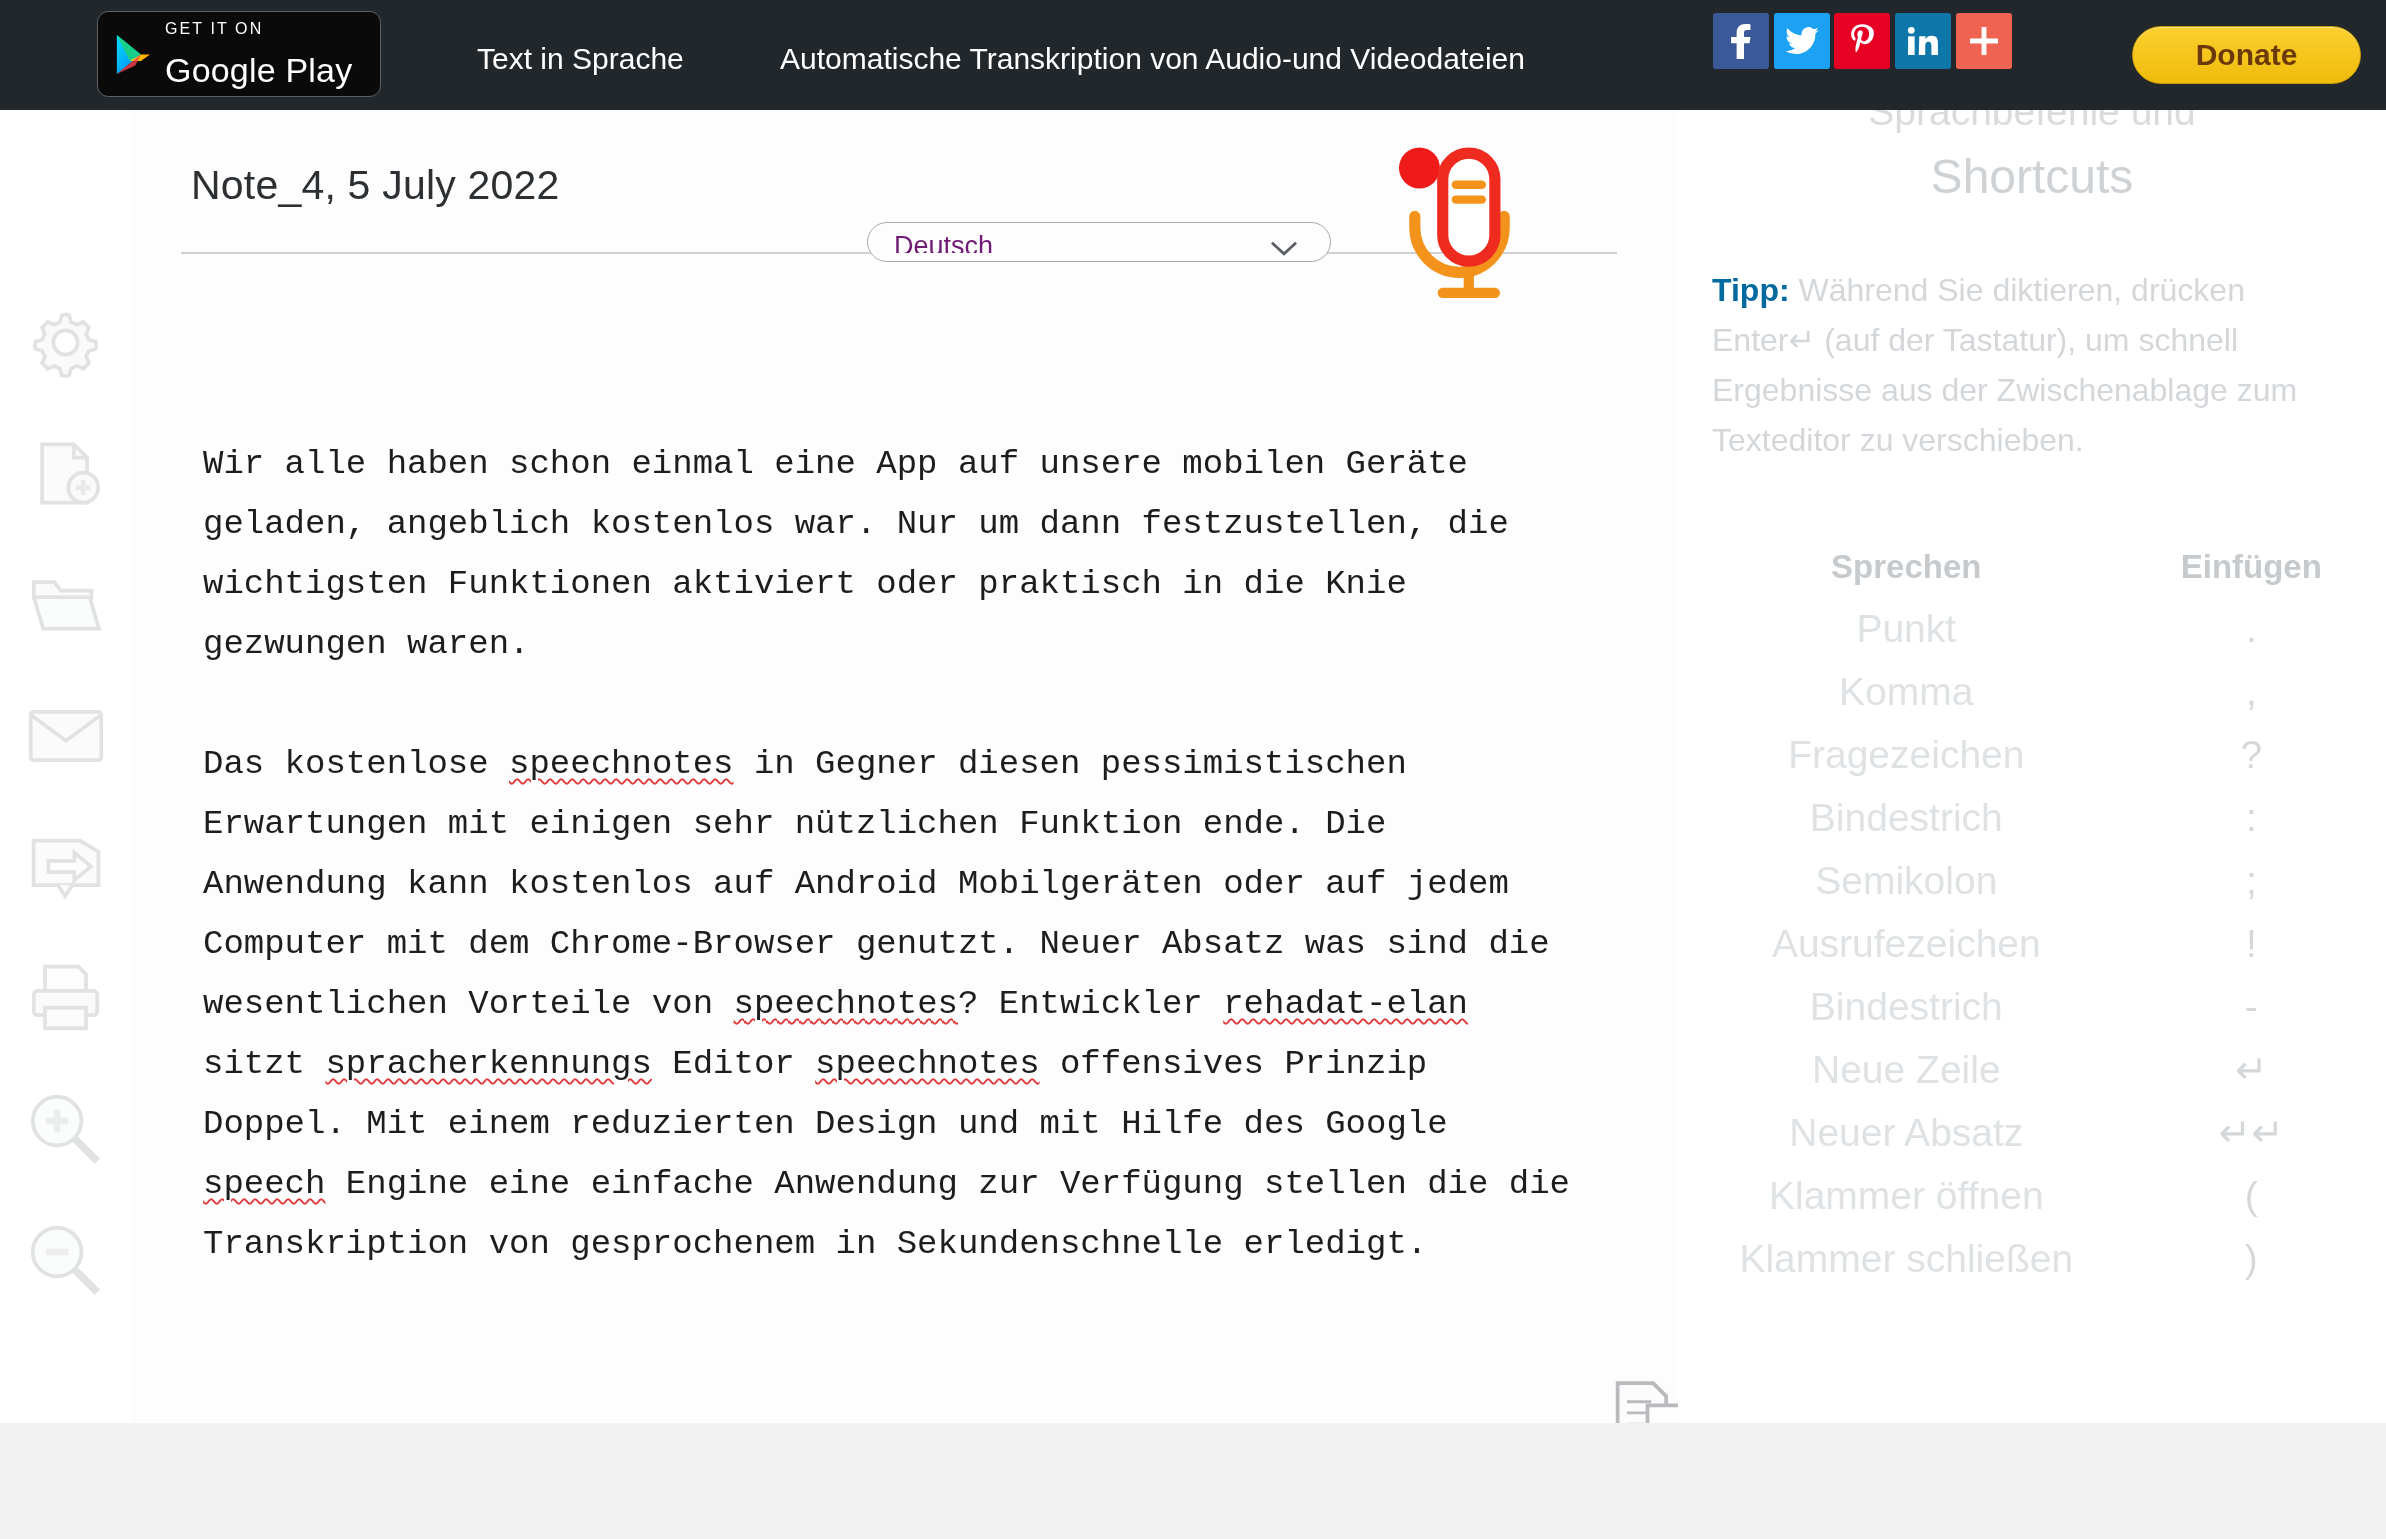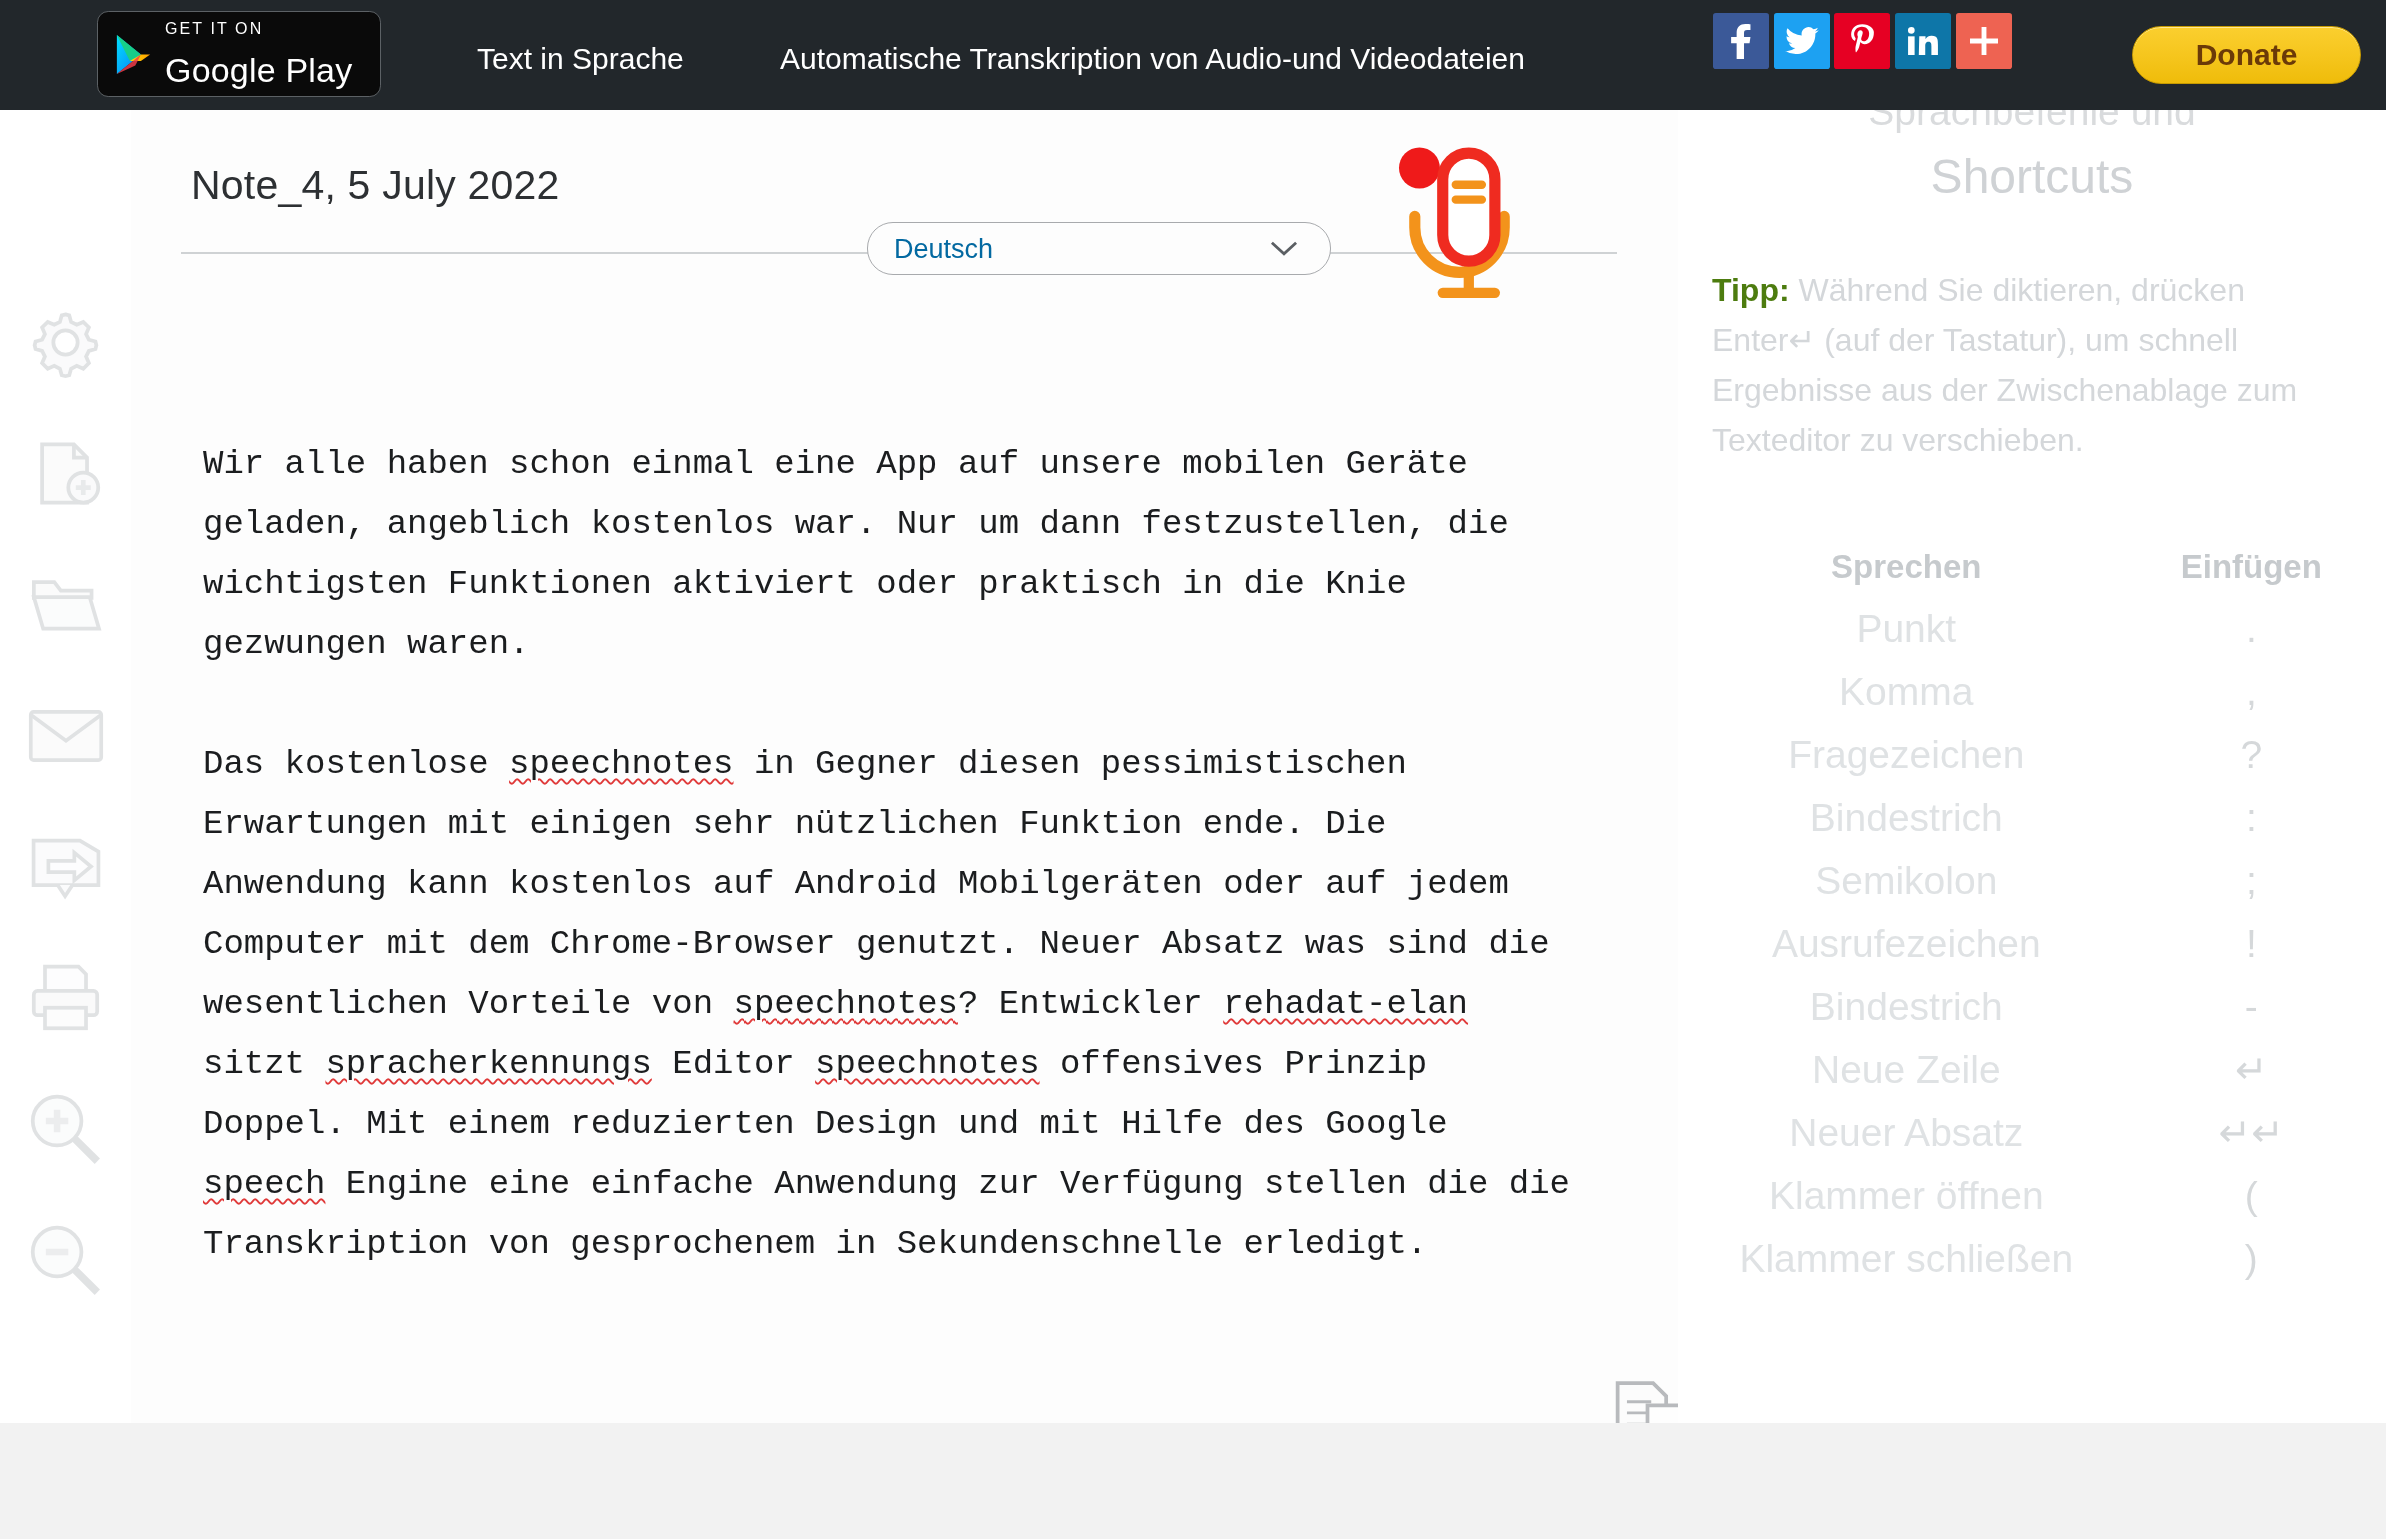--- a/index.html
+++ b/index.html
@@ -96,25 +96,25 @@
     white-space: nowrap;
   }
   #title-divider {
     position: absolute; left: 50px; top: 142px; width: 1436px; height: 1.9px;
     background: #cfd2d4;
   }
   #lang-select-wrap {
     position: absolute; left: 736px; top: 112px;
   }
   #lang-select {
-    width: 464px; height: 53px;
+    width: 464px; height: 40px;
     background: #fdfdfd;
     border: 1.9px solid #a8aaad; border-radius: 26px;
     font-family: "Liberation Sans", sans-serif;
-    font-size: 27px; color: #0369a1;
+    font-size: 27px; color: #701a75;
     padding: 8px 26px;
     appearance: none; -webkit-appearance: none;
     cursor: pointer;
   }
   #lang-chevron {
     position: absolute; right: 32px; top: 17px; pointer-events: none;
   }
 
   #mic-icon {
     position: absolute; left: 1254px; top: 28px;
@@ -167,21 +167,21 @@
   }
   #panel-heading {
     position: absolute; left: 0; top: 39px; width: 708px;
     text-align: center;
     font-size: 48px; color: #cfd2d5; font-weight: 400;
   }
   #tip-block {
     position: absolute; left: 34px; top: 155px; width: 645px;
     font-size: 32px; line-height: 50px; color: #d4d7da;
   }
-  #tip-block b { color: #4d7c0f; font-weight: 700; }
+  #tip-block b { color: #0369a1; font-weight: 700; }
 
   #shortcut-table {
     position: absolute; left: 9.3px; top: 438px; width: 690px;
     border-collapse: collapse;
   }
   #shortcut-table th {
     font-size: 33px; font-weight: 700; color: #c6cacd;
     padding-bottom: 11.2px; text-align: center;
   }
   #shortcut-table th.col-say { width: 438px; }

